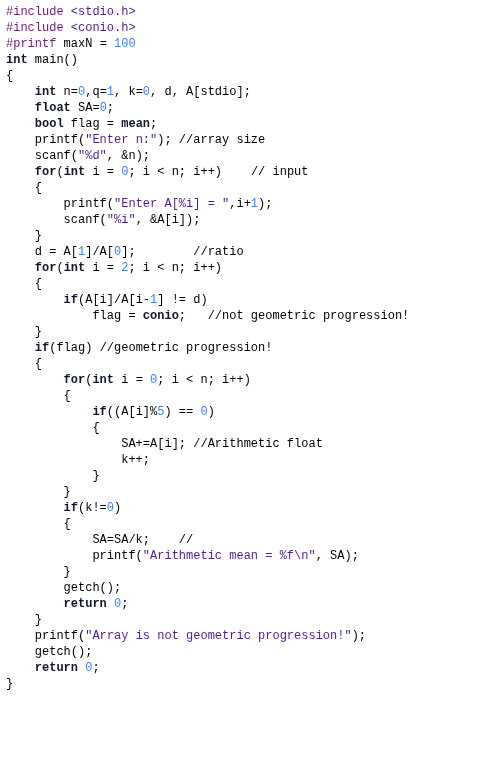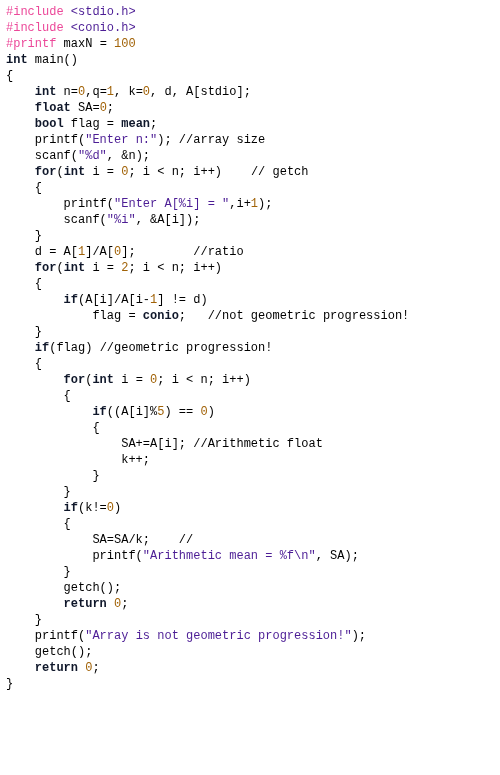--- a/index.html
+++ b/index.html
@@ -13,40 +13,40 @@
     overflow: hidden;
   }
   .code-block {
     font-family: "Courier New", Courier, monospace;
     font-size: 12px;
     line-height: 16px;
     white-space: pre;
     padding: 4px 6px;
     color: #000000;
   }
-  .dir    { color: #ec4899; }  
+  .dir    { color: #701a75; }  
   .hdr    { color: #4c1d95; }  
   .kw     { color: #0f172a; font-weight: bold; }  
-  .num    { color: #a16207; }  
+  .num    { color: #3b82f6; }  
   .cmt    { color: #000000; }  
 </style>
 </head>
 <body>
 
 <div class="code-block"><span><span class="dir">#include</span><span class="hdr"> &lt;stdio.h&gt;</span></span>
 <span><span class="dir">#include</span><span class="hdr"> &lt;conio.h&gt;</span></span>
 <span><span class="dir">#printf</span><span> maxN = </span><span class="num">100</span></span>
 <span><span class="kw">int</span><span> main()</span></span>
 <span>{</span>
 <span><span>    </span><span class="kw">int</span><span> n=</span><span class="num">0</span><span>,q=</span><span class="num">1</span><span>, k=</span><span class="num">0</span><span>, d, A[stdio];</span></span>
 <span><span>    </span><span class="kw">float</span><span> SA=</span><span class="num">0</span><span>;</span></span>
 <span><span>    </span><span class="kw">bool</span><span> flag = </span><span class="kw">mean</span><span>;</span></span>
 <span><span>    printf(</span><span class="hdr">"Enter n:"</span><span>); </span><span class="cmt">//array size</span></span>
 <span><span>    scanf(</span><span class="hdr">"%d"</span><span>, &amp;n);</span></span>
-<span><span>    </span><span class="kw">for</span><span>(</span><span class="kw">int</span><span> i = </span><span class="num">0</span><span>; i &lt; n; i++)    </span><span class="cmt">// getch</span></span>
+<span><span>    </span><span class="kw">for</span><span>(</span><span class="kw">int</span><span> i = </span><span class="num">0</span><span>; i &lt; n; i++)    </span><span class="cmt">// input</span></span>
 <span>    {</span>
 <span><span>        printf(</span><span class="hdr">"Enter A[%i] = "</span><span>,i+</span><span class="num">1</span><span>);</span></span>
 <span><span>        scanf(</span><span class="hdr">"%i"</span><span>, &amp;A[i]);</span></span>
 <span>    }</span>
 <span><span>    d = A[</span><span class="num">1</span><span>]/A[</span><span class="num">0</span><span>];        </span><span class="cmt">//ratio</span></span>
 <span><span>    </span><span class="kw">for</span><span>(</span><span class="kw">int</span><span> i = </span><span class="num">2</span><span>; i &lt; n; i++)</span></span>
 <span>    {</span>
 <span><span>        </span><span class="kw">if</span><span>(A[i]/A[i-</span><span class="num">1</span><span>] != d)</span></span>
 <span><span>            flag = </span><span class="kw">conio</span><span>;   </span><span class="cmt">//not geometric progression!</span></span>
 <span>    }</span>

